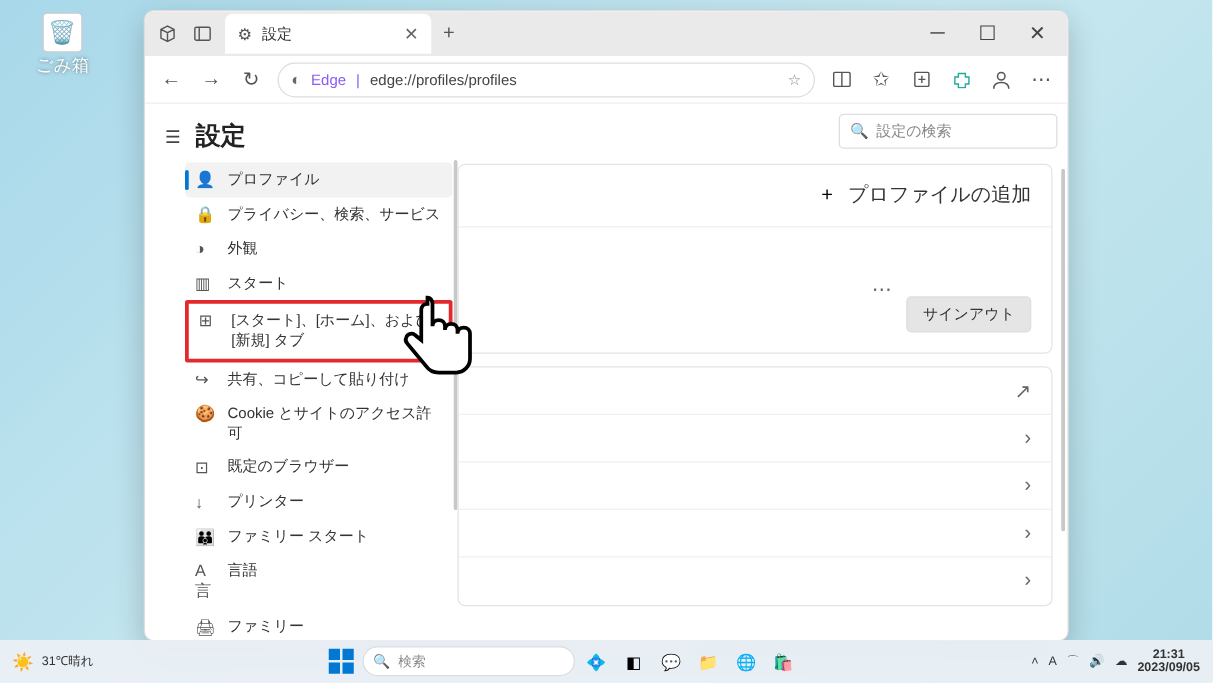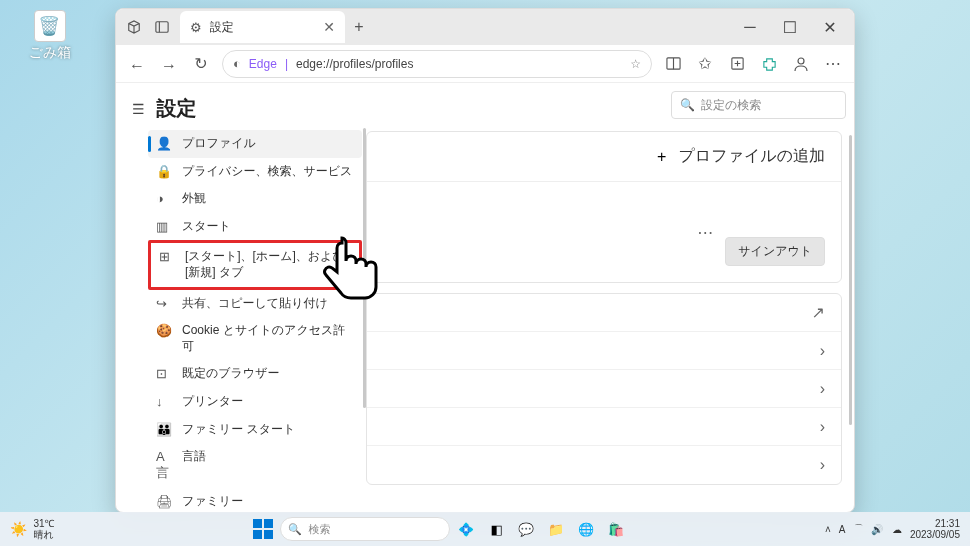--- a/index.html
+++ b/index.html
@@ -49,26 +49,26 @@
   .card-body { border-top: 1px solid #eee; padding: 16px; display: flex; justify-content: flex-end; align-items: center; gap: 10px; }
   .dots { color: #666; letter-spacing: 2px; }
   .signout-btn { border: 1px solid #ddd; border-radius: 4px; padding: 5px 12px; font-size: 12px; color: #333; background:#e5e5e5;margin-top:39px; }
   .list-card { border: 1px solid #e4e4e4; border-radius: 6px; margin: 0 12px 10px 0; background: #fff; }
   .list-row { height: 38px; display: flex; align-items: center; justify-content: flex-end; padding: 0 16px; border-bottom: 1px solid #f0f0f0; color: #666; }
   .list-row:last-child{border-bottom:none;}
   .cursor-hand { position: absolute; top: 233px; left: 318px; width: 70px; height: 80px; pointer-events: none; }
   .taskbar { position: absolute; bottom: 0; left: 0; right: 0; height: 34px; background: rgba(235,240,245,0.92); display: flex; align-items: center; padding: 0 10px; gap: 4px; backdrop-filter: blur(10px); }
   .tb-left { display: flex; align-items: center; gap: 6px; font-size: 10px; color: #333; }
   .tb-temp-icon { font-size: 14px; }
-  .tb-temp-stack { display:flex; flex-direction:column; line-height:1.1;}
+  .tb-temp-stack { display:flex; flex-direction:row; line-height:1.1;}
   .tb-center { margin: 0 auto; display: flex; align-items: center; gap: 4px; }
   .tb-search { width: 170px; height: 24px; background: #fff; border: 1px solid #ddd; border-radius: 12px; display: flex; align-items: center; padding: 0 8px; gap: 6px; font-size: 11px; color: #888; }
   .tb-icon { width: 26px; height: 26px; display: flex; align-items: center; justify-content: center; font-size: 13px; border-radius: 4px; }
   .tb-right { display: flex; align-items: center; gap: 8px; font-size: 10px; color: #333; }
-  .tb-time { text-align: right; line-height: 1.1; }
+  .tb-time { text-align: center; line-height: 1.1; font-weight: bold; }
   svg { display: block; }
   .start-icon{width:20px;height:20px;display:grid;grid-template-columns:1fr 1fr;grid-template-rows:1fr 1fr;gap:2px;}
   .start-icon div{background:#0078d4;}
 </style>
 </head>
 <body>
 
 <div class="desktop">
   <div class="desktop-icon">
     <div class="recycle-bin">🗑️</div>

